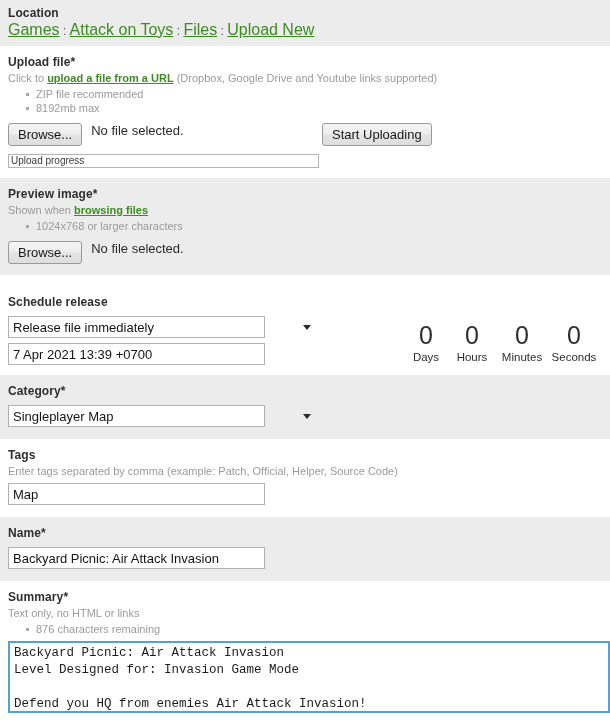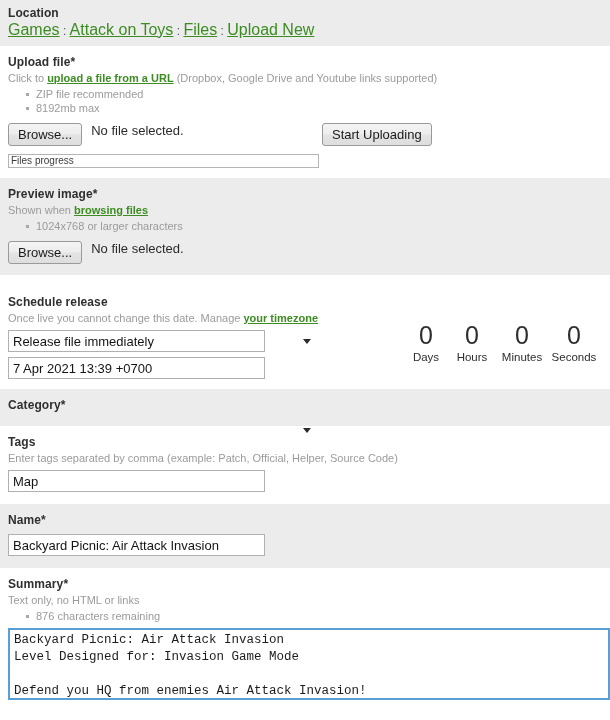--- a/index.html
+++ b/index.html
@@ -224,21 +224,21 @@
     <ul class="notes">
       <li>ZIP file recommended</li>
       <li>8192mb max</li>
     </ul>
     <div class="browse-row upload-line">
       <button class="native-btn">Browse...</button>
       <span class="file-status">No file selected.</span>
       <button class="native-btn start-upload">Start Uploading</button>
     </div>
     <div class="progress-wrap">
-      <span class="progress-label">Files progress</span>
+      <span class="progress-label">Upload progress</span>
     </div>
   </div>
 
   <div class="section shade" style="padding-top:9px;padding-bottom:11px;">
     <h3 class="field-title">Preview image*</h3>
     <p class="hint">
       <span>Shown when</span>
       <a href="#" class="green-link">browsing files</a>
     </p>
     <ul class="notes">
@@ -247,24 +247,20 @@
     <div class="browse-row">
       <button class="native-btn">Browse...</button>
       <span class="file-status">No file selected.</span>
     </div>
   </div>
 
   <div class="section plain" style="padding-top:20px;padding-bottom:10px;">
     <div class="schedule-flex">
       <div class="schedule-left">
         <h3 class="field-title">Schedule release</h3>
-        <p class="hint">
-          <span>Once live you cannot change this date. Manage</span>
-          <a href="#" class="green-link">your timezone</a>
-        </p>
         <div class="select-wrap">
           <select class="select-field">
             <option>Release file immediately</option>
           </select>
           <span class="select-arrow"></span>
         </div>
         <input class="text-field" type="text" value="7 Apr 2021 13:39 +0700" style="">
       </div>
       <div class="countdown">
         <div class="cd-unit cd-days">
@@ -283,20 +279,23 @@
           <div class="cd-num">0</div>
           <div class="cd-label">Seconds</div>
         </div>
       </div>
     </div>
   </div>
 
   <div class="section shade" style="padding-top:9px;padding-bottom:12px;">
     <h3 class="field-title">Category*</h3>
     <div class="select-wrap">
+      <select class="select-field">
+        <option>Singleplayer Map</option>
+      </select>
       <span class="select-arrow"></span>
     </div>
   </div>
 
   <div class="section plain" style="padding-top:9px;padding-bottom:12px;">
     <h3 class="field-title">Tags</h3>
     <p class="hint">Enter tags separated by comma (example: Patch, Official, Helper, Source Code)</p>
     <input class="text-field" type="text" value="Map" style="">
   </div>
 

